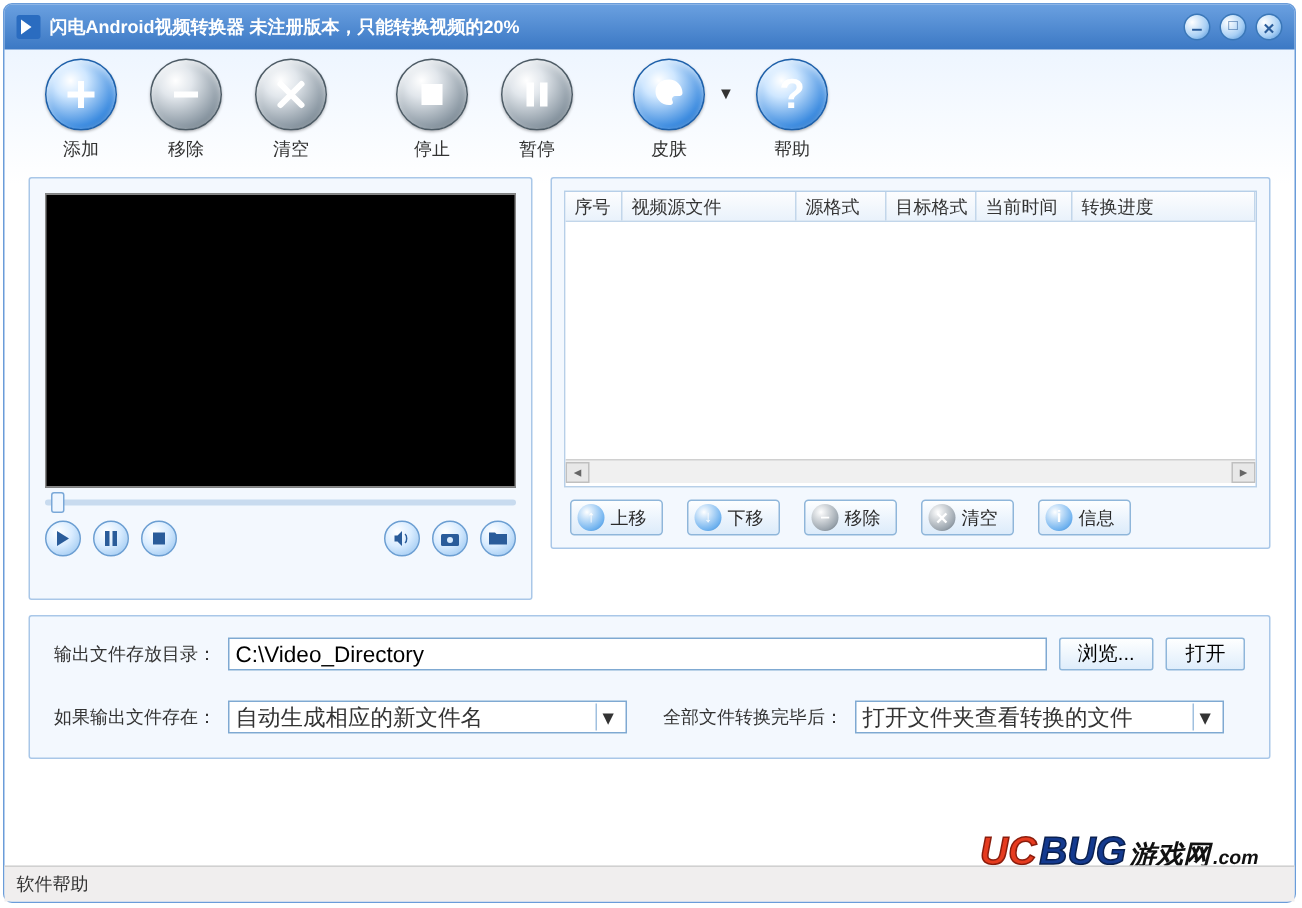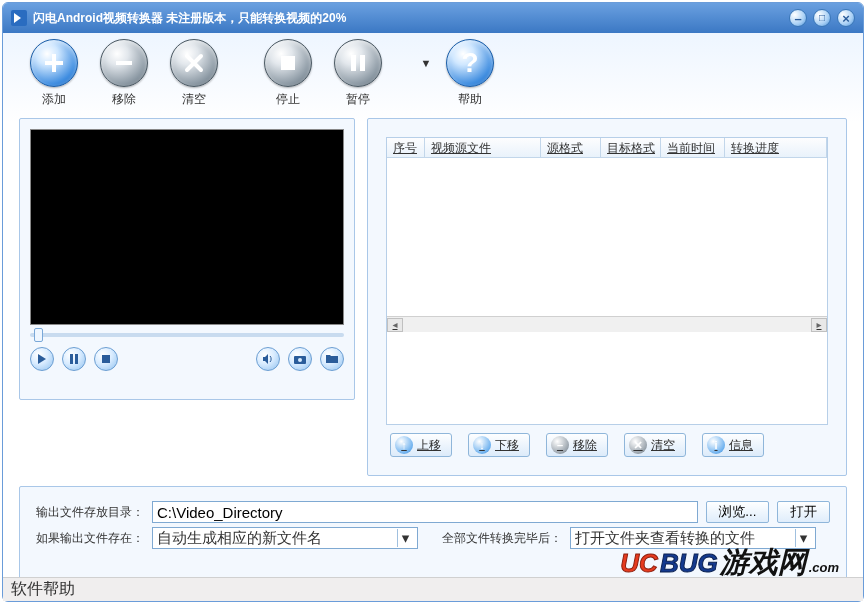--- a/index.html
+++ b/index.html
@@ -89,21 +89,21 @@
 }
 .play-controls { margin-top:10px; display:flex; align-items:center; gap:8px; }
 .small-circle {
   width:24px;height:24px;border-radius:50%;
   background: radial-gradient(circle at 35% 30%,#fff,#d9ecff 45%,#8fc0ee 100%);
   border:1px solid #6b9ed2;
   display:flex;align-items:center;justify-content:center;
   cursor:pointer; color:#2a5c9a;
 }
 .play-controls .spacer { flex:1; }
-.right-panel { flex:1; height:358px; padding:18px; display:flex; flex-direction:column;text-decoration:underline; }
+.right-panel { flex:1; height:248px; padding:8px; display:flex; flex-direction:column; }
 .grid-wrap { flex:1; border:1px solid #b7cfe8; background:#fff; overflow:hidden; position:relative; }
 .grid-head {
   display:flex; background:linear-gradient(#fdfdfe,#e9f2fb);
   border-bottom:1px solid #c2d6ea; height:20px;
 }
 .grid-head div {
   border-right:1px solid #c2d6ea; padding:2px 6px; font-size:12px;
   color:#333; overflow:hidden; white-space:nowrap;
 }
 .grid-body { height:158px; background:#fff; }
@@ -126,47 +126,47 @@
   cursor:pointer; color:#2b2b2b;
 }
 .pill-btn .ic {
   width:18px;height:18px;border-radius:50%;
   background: radial-gradient(circle at 35% 30%,#fff,#6fb2ef 70%,#2e7cc7);
   display:flex;align-items:center;justify-content:center;color:#fff;font-size:11px;font-weight:bold;
 }
 .pill-btn.dark .ic { background: radial-gradient(circle at 35% 30%,#fff,#9aa4ad 70%,#515a63); }
 .pill-btn.info .ic { background: radial-gradient(circle at 35% 30%,#fff,#6fb2ef 70%,#2e7cc7); }
 .output-panel { margin:4px 16px 6px 16px; padding:14px 16px; height:96px; }
-.form-row { display:flex; align-items:center; gap:8px; margin-bottom:4px; }
+.form-row { display:flex; align-items:center; gap:8px; margin-bottom:20px; }
 .form-label { color:#333; }
 input[type=text], .combo {
   height:22px; border:1px solid #7fa9d2; background:#fff; padding:2px 4px;
   font-family:inherit; font-size:15px;
 }
 .combo { display:flex; align-items:center; justify-content:space-between; cursor:pointer;gap:35px; }
 .combo .caret { width:16px; text-align:center; color:#333; border-left:1px solid #a0c0df; }
 .small-btn {
   height:22px; padding:0 12px;
   background:linear-gradient(#feffff,#dfedfb);
   border:1px solid #8fb6da; border-radius:2px; cursor:pointer;
 }
 .statusbar {
   position:absolute; left:0; right:0; bottom:0;
   height:24px; background:#f0eeee; border-top:1px solid #d0d0d0;
-  display:flex; align-items:center; padding:0 8px; font-size:16px; color:#333;
+  display:flex; align-items:center; padding:0 8px; font-size:12px; color:#333;
 }
 .watermark {
   position:absolute; right:24px; bottom:18px;
   font-size:26px; font-weight:900; font-style:italic;
   display:flex; align-items:baseline; gap:2px;
   pointer-events:none;
 }
 .watermark .uc { color:#e63b1f; -webkit-text-stroke:1px #8a1c0c; }
 .watermark .bug { color:#143a8f; -webkit-text-stroke:1px #0a2050; }
-.watermark .cn { color:#111; font-size:29px;font-style:italic; }
+.watermark .cn { color:#111; font-size:18px;font-style:italic; }
 .watermark .com { color:#111; font-size:13px; position:relative; top:0px; }
 .toolbar .tool-group{display:flex;}
 svg{display:block;}
 </style>
 </head>
 <body>
 
 <div class="window">
 
   <div class="titlebar">
@@ -221,20 +221,28 @@
           <svg width="20" height="20">
               <rect x="3" y="2" width="5" height="16" fill="#fff"></rect>
               <rect x="12" y="2" width="5" height="16" fill="#fff"></rect>
             </svg>
         </div>
         <div class="label">暂停</div>
       </div>
     </div>
     <div class="tool-sep"></div>
     <div class="tool-group">
+      <div class="tool-item" style="width:58px;">
+        <div class="circle">
+          <svg width="26" height="26">
+              <path d="M13 3c5 0 9 4 9 9 0 1.2-1 2-2 2h-3c-1 0-2 1-2 2 0 1 .6 1.4.6 2.3 0 1.2-1.1 1.7-2.6 1.7-5 0-9-4-9-9s4-8 9-8z" fill="#fff"></path>
+            </svg>
+        </div>
+        <div class="label">皮肤</div>
+      </div>
       <div class="dropdown-caret">
           <span>▼</span>
         </div>
       <div class="tool-item">
         <div class="circle">
           <span style="font-size:28px;font-weight:bold;color:#fff;">?</span>
         </div>
         <div class="label">帮助</div>
       </div>
     </div>

